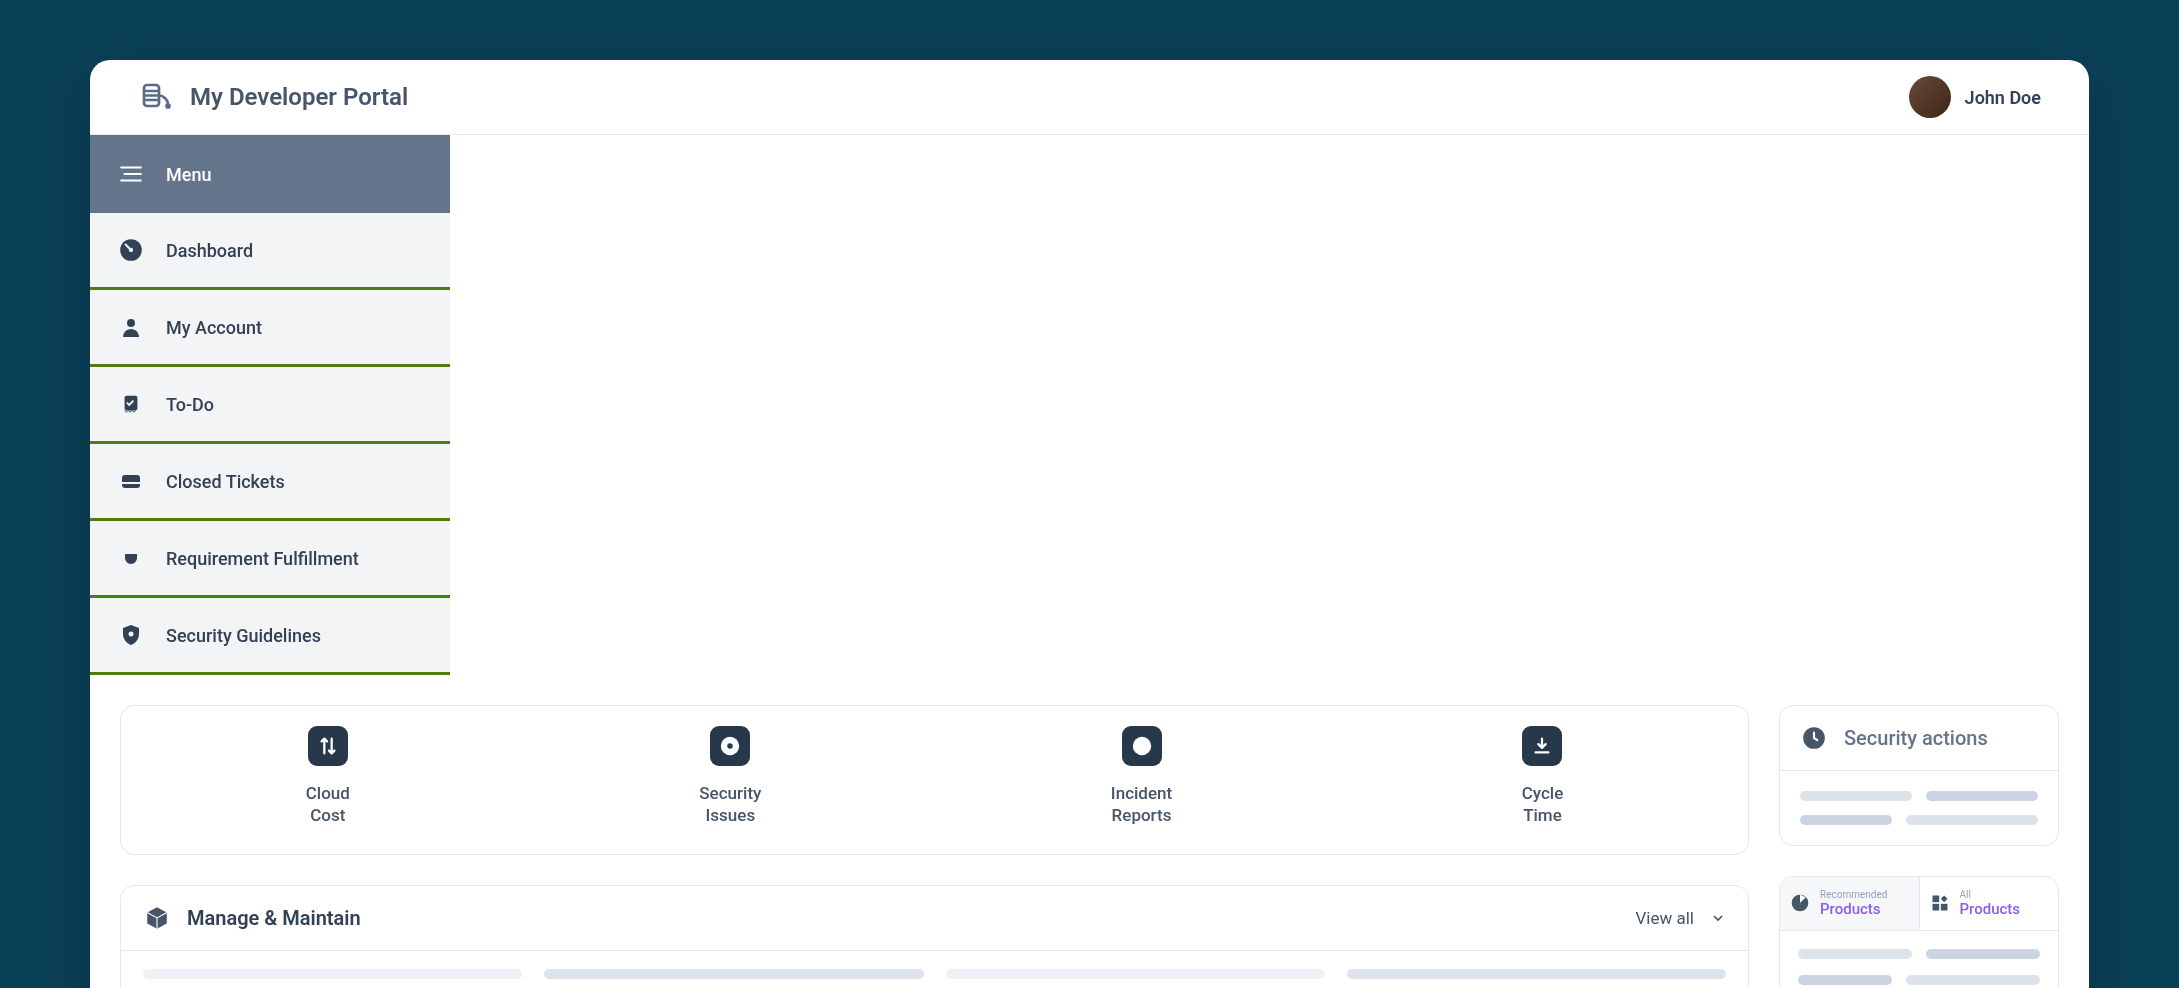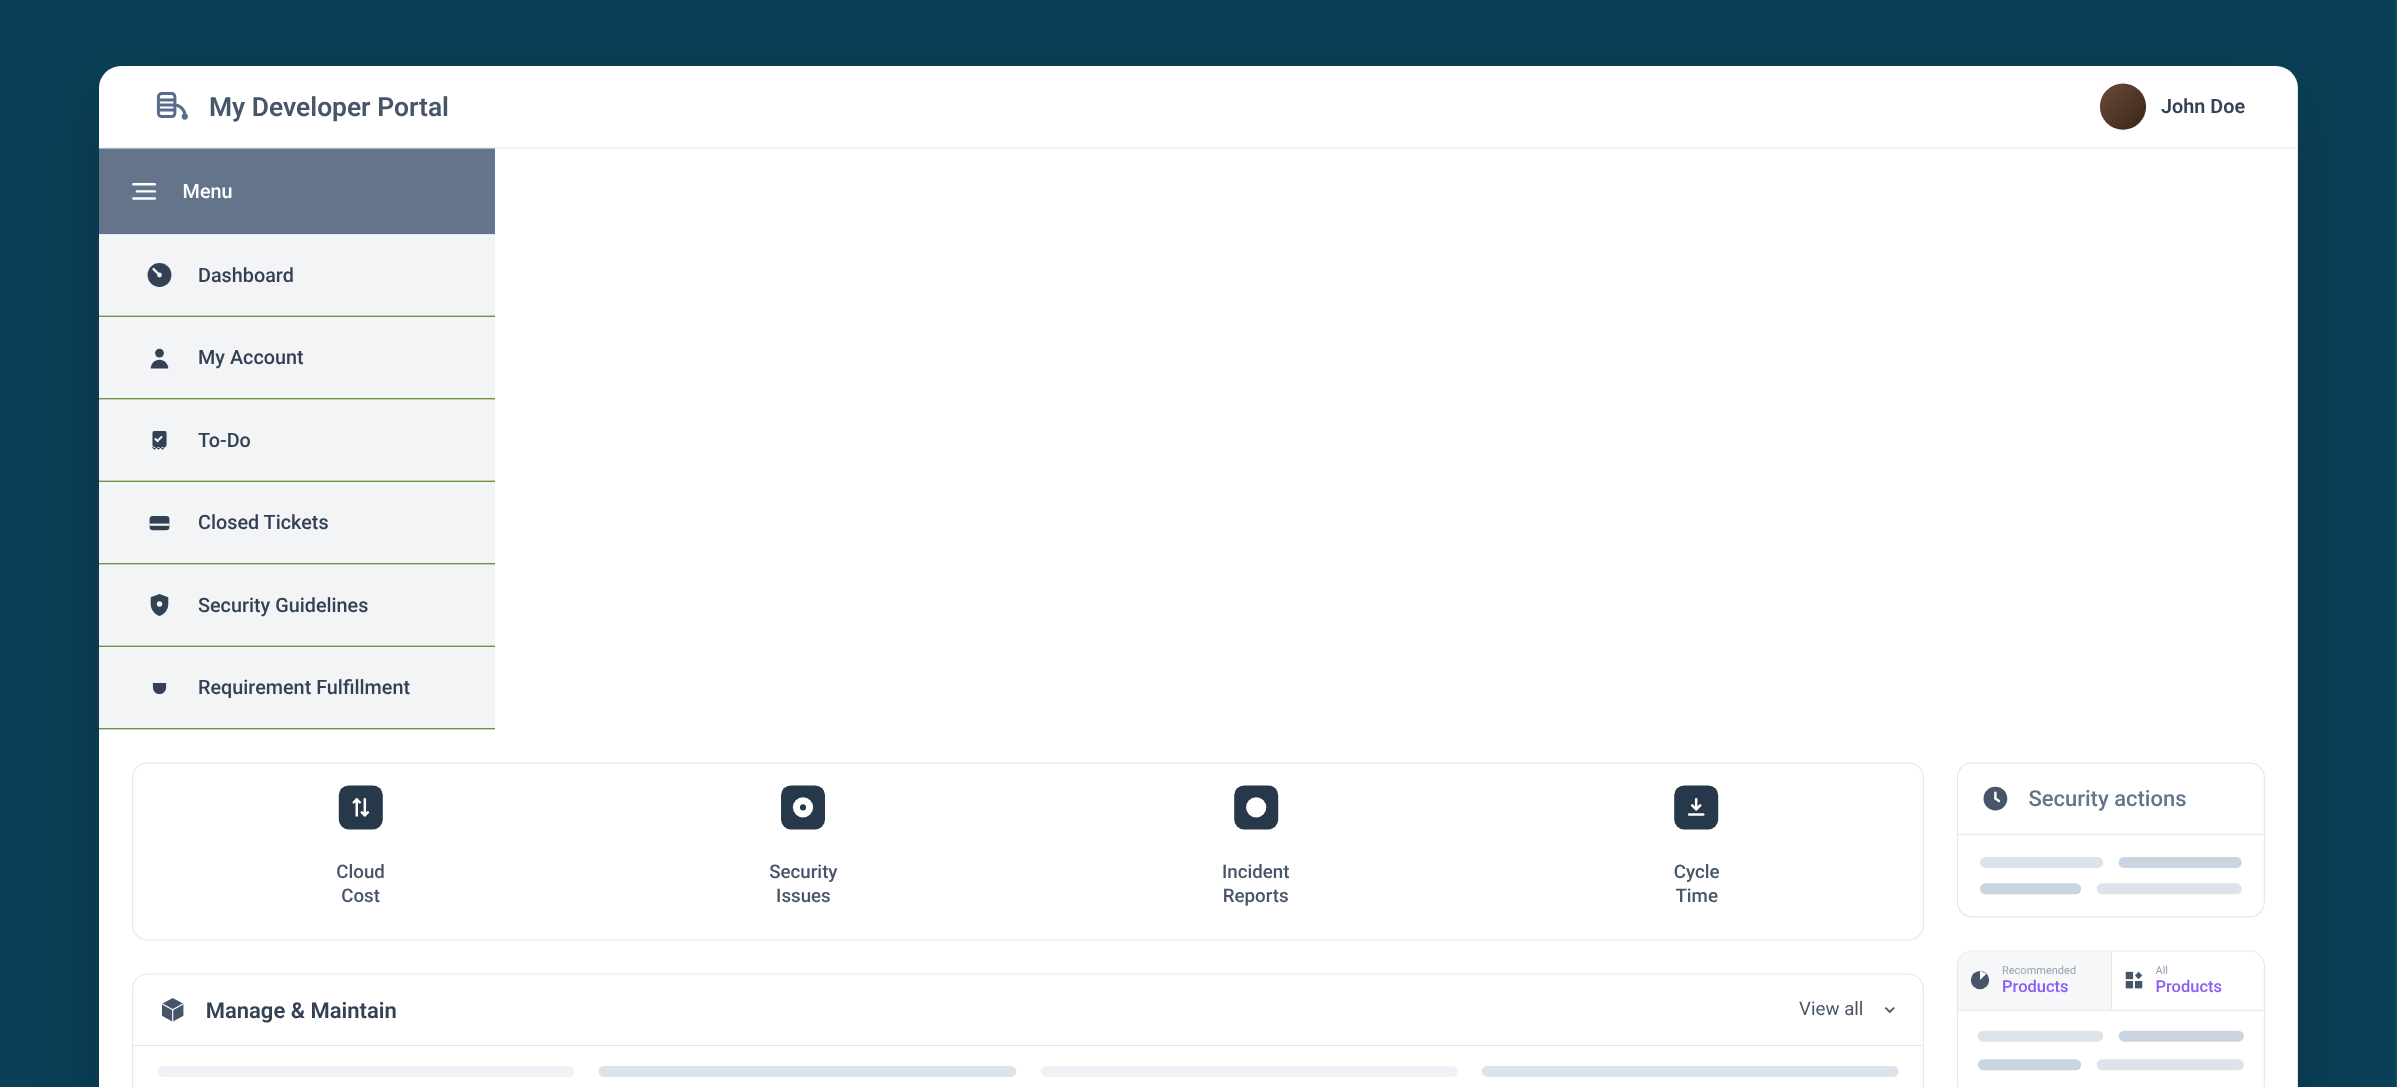--- a/index.html
+++ b/index.html
@@ -26,42 +26,42 @@
     .brand-icon { width: 36px; height: 36px; color: #5b6b8c; }
     .brand-title { font-size: 24px; font-weight: 600; color: #475569; }
     .user { display: flex; align-items: center; gap: 14px; }
     .avatar { width: 42px; height: 42px; border-radius: 50%; background: linear-gradient(135deg,#6b4a3a,#3a2518); }
     .user-name { font-size: 18px; font-weight: 600; color: #334155; }
 
     .layout { display: flex; flex-direction: column; }
     .sidebar { width: 360px; background: #f3f4f6; flex-shrink: 0; }
     .sidebar-item {
       display: flex; align-items: center; gap: 22px;
-      padding: 24px 42px; border-bottom: 1px solid #4d7c0f;
+      padding: 24px 28px; border-bottom: 3px solid #4d7c0f;
       color: #334155; font-size: 18px; font-weight: 500;
       cursor: pointer;
     }
     .sidebar-item.menu-header {
       background: #64748b; color: #fff; border-bottom: none;
       padding: 26px 28px;
     }
     .sidebar-item.active { background: #f3f4f6; }
     .sidebar-item .icon { width: 26px; height: 26px; color: #334155; flex-shrink: 0; display: flex; align-items:center; justify-content:center; }
     .sidebar-item.menu-header .icon { color: #fff; }
 
     .main { flex: 1; padding: 30px; display: flex; gap: 30px; }
     .main-left { flex: 1; display: flex; flex-direction: column; gap: 30px; }
     .main-right { width: 280px; display: flex; flex-direction: column; gap: 30px; }
 
     .card { border: 1px solid #e5e7eb; border-radius: 14px; background: #fff; overflow: hidden; }
 
     .metrics-card { display: flex; justify-content: space-around; padding: 20px 10px 28px; }
     .metric { display: flex; flex-direction: column; align-items: center; gap: 16px; cursor: pointer; }
     .metric-icon { width: 40px; height: 40px; border-radius: 9px; background: #263849; display: flex; align-items:center; justify-content:center; color: #fff; }
-    .metric-label { text-align: center; font-size: 17px; color: #475569; font-weight: 500; line-height: 1.3; margin-top: 12px; }
+    .metric-label { text-align: center; font-size: 17px; color: #475569; font-weight: 500; line-height: 1.3; }
 
     .section-header { display: flex; align-items:center; justify-content: space-between; padding: 18px 22px; border-bottom: 1px solid #e5e7eb; }
     .section-title-wrap { display:flex; align-items:center; gap: 16px; }
     .section-icon { width: 28px; height:28px; color: #475569; display:flex; align-items:center; justify-content:center; }
     .section-title { font-size: 20px; font-weight: 600; color: #334155; }
     .section-title.muted { color: #64748b; font-weight: 500; }
     .view-all { display:flex; align-items:center; gap:16px; color:#475569; font-size:17px; cursor:pointer; }
     .chev { width: 16px; height:16px; }
 
     .skeleton-rows { display:flex; flex-direction:column; }
@@ -161,33 +161,33 @@
           <svg viewBox="0 0 24 24" width="24" height="24" fill="currentColor">
               <rect x="3" y="6" width="18" height="13" rx="3"></rect>
               <rect x="3" y="13" width="18" height="2" fill="#f3f4f6"></rect>
             </svg>
         </span>
         <span>Closed Tickets</span>
       </div>
       <div class="sidebar-item">
         <span class="icon">
           <svg viewBox="0 0 24 24" width="24" height="24" fill="currentColor">
+              <path d="M8 4v4M16 4v4M6 8h12v4a6 6 0 01-12 0V8zM12 18v4"></path>
+            </svg>
+        </span>
+        <span>Requirement Fulfillment</span>
+      </div>
+      <div class="sidebar-item">
+        <span class="icon">
+          <svg viewBox="0 0 24 24" width="24" height="24" fill="currentColor">
               <path d="M12 2l8 3v6c0 5-3.5 9.5-8 11-4.5-1.5-8-6-8-11V5l8-3z"></path>
               <circle cx="12" cy="11" r="2.5" fill="#f3f4f6"></circle>
             </svg>
         </span>
         <span>Security Guidelines</span>
-      </div>
-      <div class="sidebar-item">
-        <span class="icon">
-          <svg viewBox="0 0 24 24" width="24" height="24" fill="currentColor">
-              <path d="M8 4v4M16 4v4M6 8h12v4a6 6 0 01-12 0V8zM12 18v4"></path>
-            </svg>
-        </span>
-        <span>Requirement Fulfillment</span>
       </div>
     </nav>
 
     <div class="main">
       <div class="main-left">
 
         <div class="card metrics-card">
           <div class="metric">
             <div class="metric-icon">
               <svg width="22" height="22" viewBox="0 0 24 24" fill="none" stroke="currentColor" stroke-width="2.5" stroke-linecap="round">

